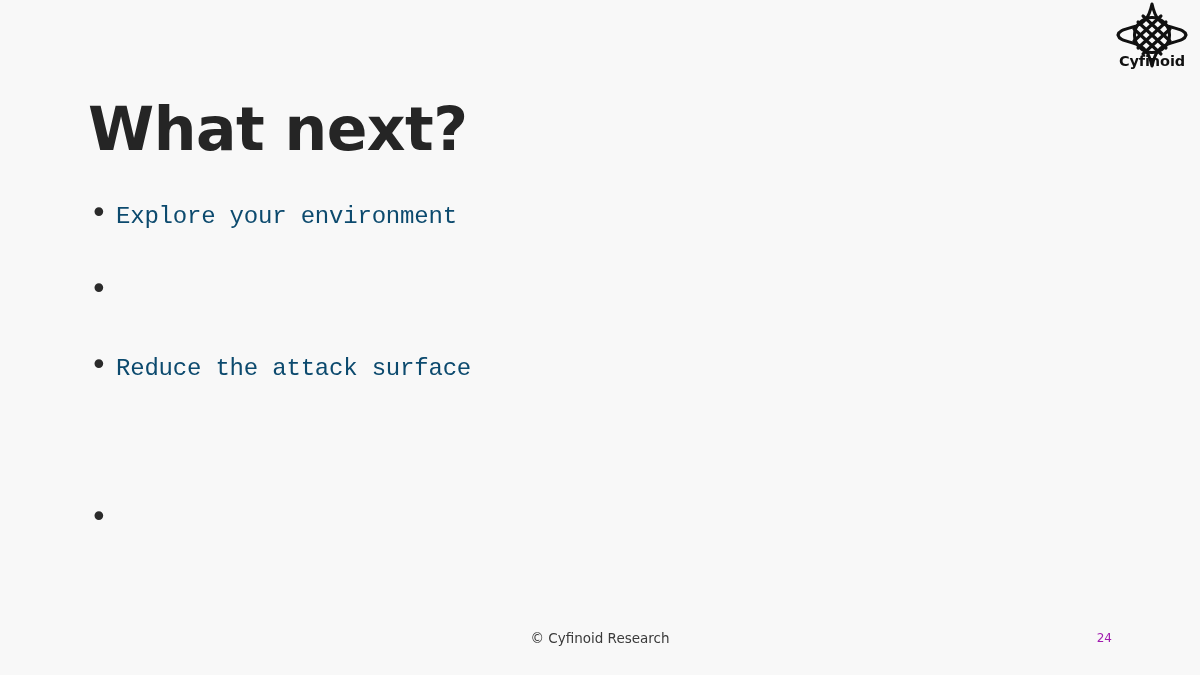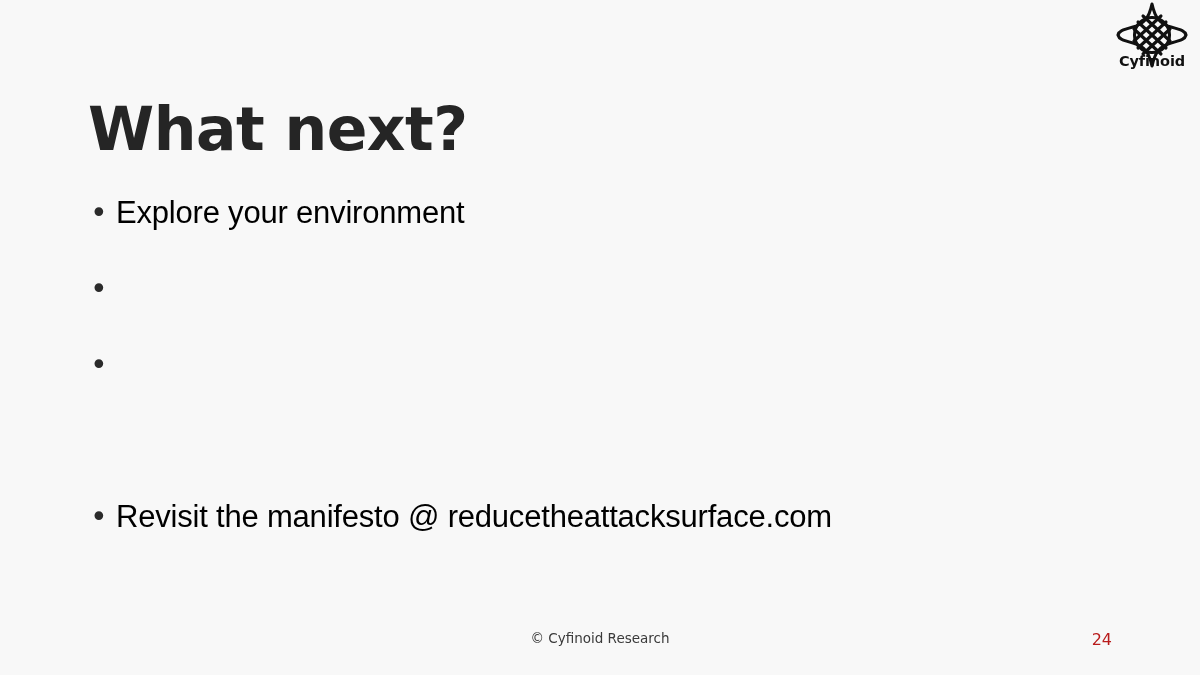--- a/index.html
+++ b/index.html
@@ -82,48 +82,48 @@
     flex: 0 0 auto;
     width: 26px;
     font-family: "DejaVu Sans", sans-serif;
     font-size: 30px;
     line-height: 34px;
     color: #2b2b2b;
     text-align: left;
   }
   .bullet-text {
     flex: 1 1 auto;
-    font-family: Liberation Sans, sans-serif;
-    font-size: 31px;
+    font-family: Liberation Mono, monospace;
+    font-size: 24px;
     font-weight: 400;
     line-height: 34px;
     letter-spacing: -0.2px;
-    color: #000000;
+    color: #0c4a6e;
     white-space: nowrap;
   }
 
   
   #footer-copyright {
     position: absolute;
     left: 0;
     top: 632px;
     width: 1200px;
     text-align: center;
     font-family: "DejaVu Sans", sans-serif;
     font-size: 13.5px;
     color: #3a3a3a;
     line-height: 1;
   }
   #footer-pagenum {
     position: absolute;
     right: 88px;
     top: 632px;
     font-family: "DejaVu Sans", sans-serif;
-    font-size: 16px;
-    color: #b91c1c;
+    font-size: 12px;
+    color: #a21caf;
     line-height: 1;
   }
 </style>
 </head>
 <body>
 
 <div id="slide">
 
   <div id="logo">
     <svg id="logo-mark" viewBox="0 0 72 66">
@@ -160,30 +160,30 @@
       <span class="bullet-dot">•</span>
       <span class="bullet-text">Explore your environment</span>
     </div>
 
     <div class="bullet-row">
       <span class="bullet-dot">•</span>
     </div>
 
     <div class="bullet-row">
       <span class="bullet-dot">•</span>
+      <span class="bullet-text">Reduce the attack surface</span>
     </div>
 
     <div class="bullet-row spacer">
       <span class="bullet-dot"></span>
       <span class="bullet-text"></span>
     </div>
 
     <div class="bullet-row">
       <span class="bullet-dot">•</span>
-      <span class="bullet-text">Revisit the manifesto @ reducetheattacksurface.com</span>
     </div>
 
   </div>
 
   <div id="footer-copyright">© Cyfinoid Research</div>
   <div id="footer-pagenum">24</div>
 
 </div>
 
 </body></html>

